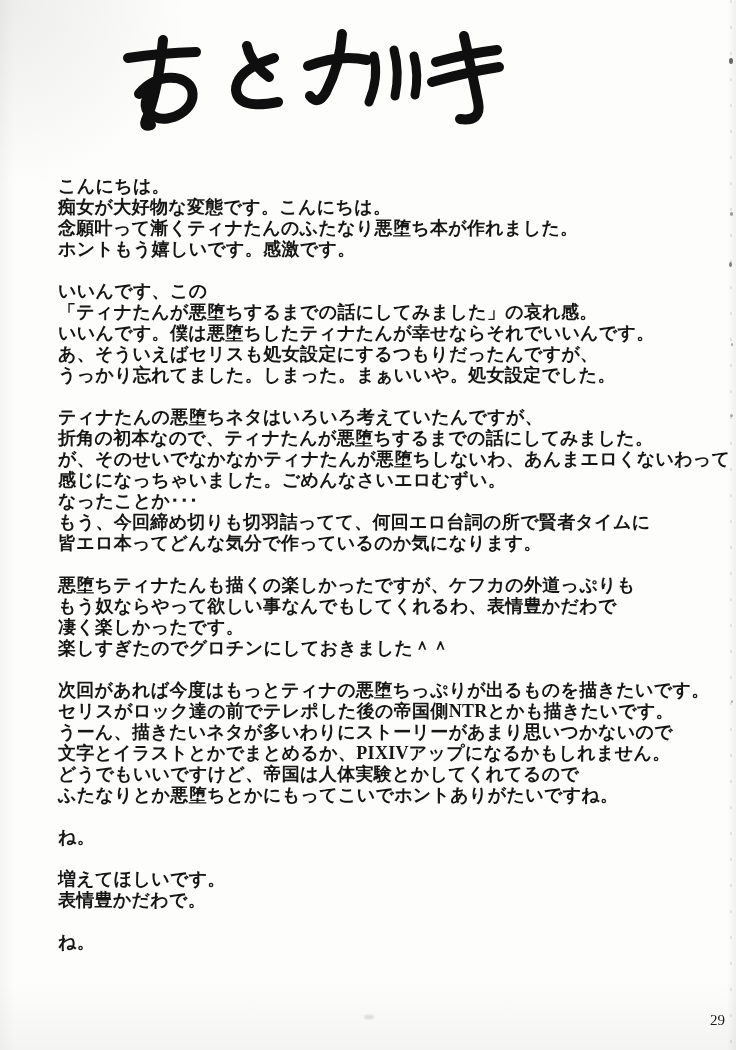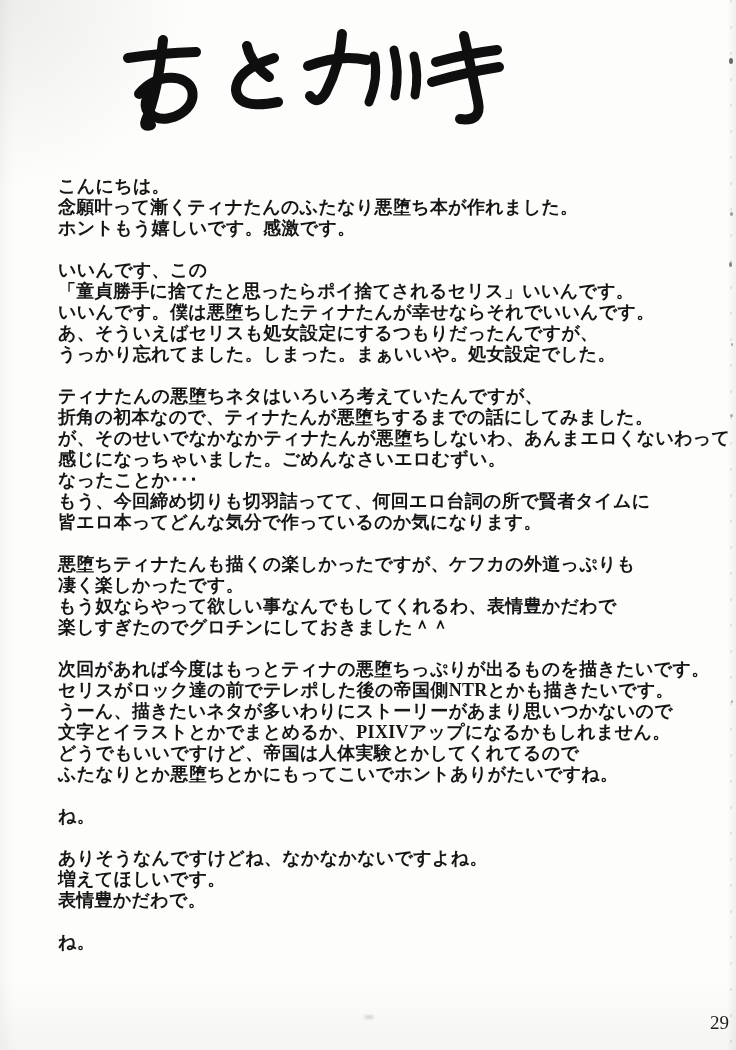--- a/index.html
+++ b/index.html
@@ -31,21 +31,21 @@
     position:absolute; left:58px; top:176px; width:672px;
     font-size:18px; font-weight:bold;
     line-height:21px;
     letter-spacing:0.3px;
     white-space:nowrap;
   }
   .para { margin:0 0 21px 0; }
   .line { display:block; }
   .page-number {
     position:absolute; left:710px; top:1012px;
-    font-size:19px; font-weight:normal; color:#1d1d1d;
+    font-size:15px; font-weight:normal; color:#1d1d1d;
     letter-spacing:0;
   }
   
   .edge-noise {
     position:absolute; left:730px; top:0; width:2px; height:1050px;
     background:repeating-linear-gradient(180deg,
       rgba(40,40,40,0.18) 0 3px, rgba(40,40,40,0) 3px 26px);
     opacity:.55;
   }
   .speck { position:absolute; background:#4e4e4c; border-radius:50%; }
@@ -93,64 +93,64 @@
       <path d="M331,40 Q360,32 392,28" stroke-width="10"></path>
       <path d="M327,60 Q362,50 394,45" stroke-width="10"></path>
       <path d="M359,14 Q367,50 373,80 Q377,100 355,97" stroke-width="10"></path>
     </g>
   </svg>
 
   <main class="content">
 
     <p class="para">
       <span class="line">こんにちは。</span>
+      <span class="line">痴女が大好物な変態です。こんにちは。</span>
       <span class="line">念願叶って漸くティナたんのふたなり悪堕ち本が作れました。</span>
       <span class="line">ホントもう嬉しいです。感激です。</span>
     </p>
 
     <p class="para">
       <span class="line">いいんです、この</span>
-      <span class="line">「童貞勝手に捨てたと思ったらポイ捨てされるセリス」いいんです。</span>
+      <span class="line">「ティナたんが悪堕ちするまでの話にしてみました」の哀れ感。</span>
       <span class="line">いいんです。僕は悪堕ちしたティナたんが幸せならそれでいいんです。</span>
       <span class="line">あ、そういえばセリスも処女設定にするつもりだったんですが、</span>
       <span class="line">うっかり忘れてました。しまった。まぁいいや。処女設定でした。</span>
     </p>
 
     <p class="para">
       <span class="line">ティナたんの悪堕ちネタはいろいろ考えていたんですが、</span>
       <span class="line">折角の初本なので、ティナたんが悪堕ちするまでの話にしてみました。</span>
       <span class="line">が、そのせいでなかなかティナたんが悪堕ちしないわ、あんまエロくないわって</span>
       <span class="line">感じになっちゃいました。ごめんなさいエロむずい。</span>
       <span class="line">なったことか･･･</span>
       <span class="line">もう、今回締め切りも切羽詰ってて、何回エロ台詞の所で賢者タイムに</span>
       <span class="line">皆エロ本ってどんな気分で作っているのか気になります。</span>
     </p>
 
     <p class="para">
       <span class="line">悪堕ちティナたんも描くの楽しかったですが、ケフカの外道っぷりも</span>
+      <span class="line">もう奴ならやって欲しい事なんでもしてくれるわ、表情豊かだわで</span>
       <span class="line">凄く楽しかったです。</span>
-      <span class="line">もう奴ならやって欲しい事なんでもしてくれるわ、表情豊かだわで</span>
       <span class="line">楽しすぎたのでグロチンにしておきました＾＾</span>
     </p>
 
     <p class="para">
       <span class="line">次回があれば今度はもっとティナの悪堕ちっぷりが出るものを描きたいです。</span>
       <span class="line">セリスがロック達の前でテレポした後の帝国側NTRとかも描きたいです。</span>
       <span class="line">うーん、描きたいネタが多いわりにストーリーがあまり思いつかないので</span>
       <span class="line">文字とイラストとかでまとめるか、PIXIVアップになるかもしれません。</span>
       <span class="line">どうでもいいですけど、帝国は人体実験とかしてくれてるので</span>
       <span class="line">ふたなりとか悪堕ちとかにもってこいでホントありがたいですね。</span>
     </p>
 
     <p class="para">
       <span class="line">ね。</span>
     </p>
 
     <p class="para">
-      <span class="line">ありそうなんですけどね、なかなかないですよね。</span>
       <span class="line">増えてほしいです。</span>
       <span class="line">表情豊かだわで。</span>
     </p>
 
     <p class="para">
       <span class="line">ね。</span>
     </p>
 
   </main>
 

